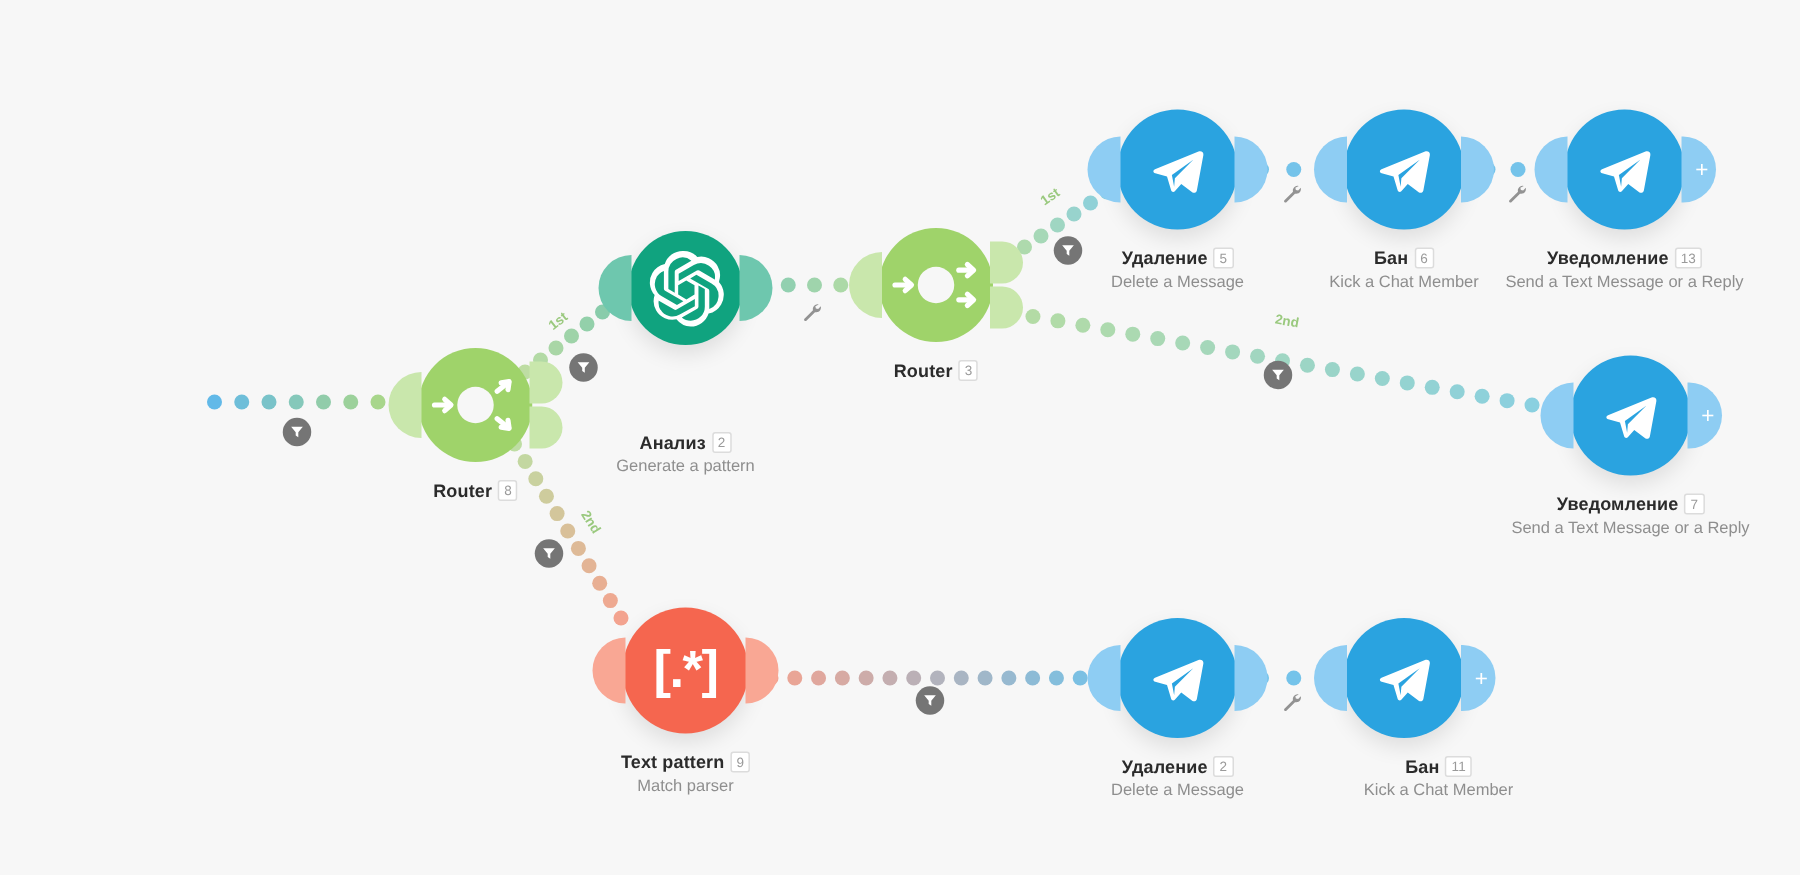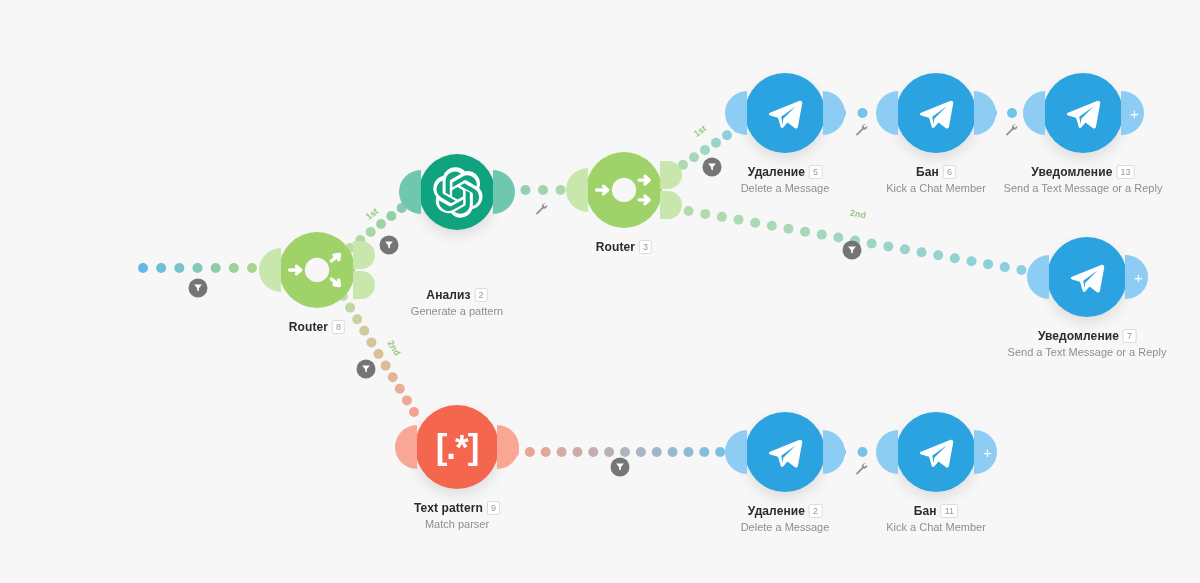--- a/index.html
+++ b/index.html
@@ -351,21 +351,21 @@
     <div class="node" style="left: 936px; top: 452px;">
       <div class="bubble" style="width:80px;height:80px;background:#2aa3e0;box-shadow:0 6px 14px rgba(0,0,0,.10)">
         <span class="stub left">
           <i style="background:#8ecdf3"></i>
         </span>
         <span class="plus">+</span>
         <svg class="glyph" width="50" height="50" viewBox="0 0 100 100">
           <path fill="#ffffff" d="M78 26 L20 49.5 C17 50.6 17.2 54 20.3 54.9 L36 59.4 L41.5 77.8 C42.2 80 44.9 80.6 46.4 78.9 L55 69.2 L70 80.5 C72.2 82 75.2 80.8 75.8 78.1 L84.5 30.5 C85.1 27.3 81.9 24.7 78 26 Z M42.5 57.4 L71 37 L46.5 61.5 L45.5 73 Z"></path>
         </svg>
       </div>
-      <div class="cap" style="top:92px;">
+      <div class="cap" style="top:92px;margin-left:23px;">
         <div class="t"><span>Бан</span><span class="badge">11</span></div>
         <div class="s">Kick a Chat Member</div>
       </div>
     </div>
     <div class="filter" style="left: 198px; top: 288px;">
       <svg width="11" height="11" viewBox="0 0 24 24">
         <path fill="#ffffff" d="M3.5 4.5h17l-6.6 8v7.2l-3.8-2.6v-4.6z"></path>
       </svg>
     </div>
     <div class="filter" style="left: 389px; top: 245px;">

